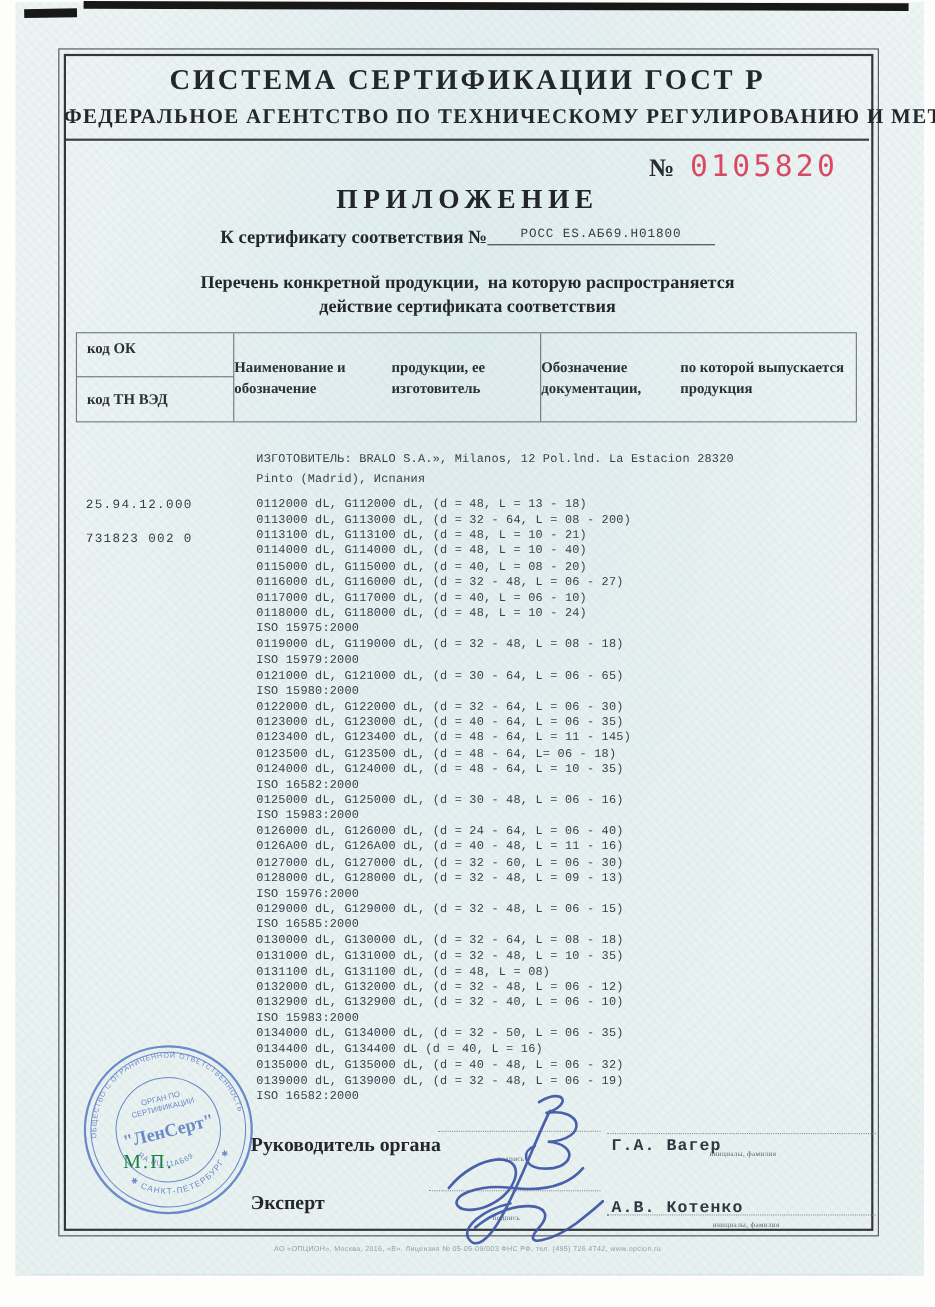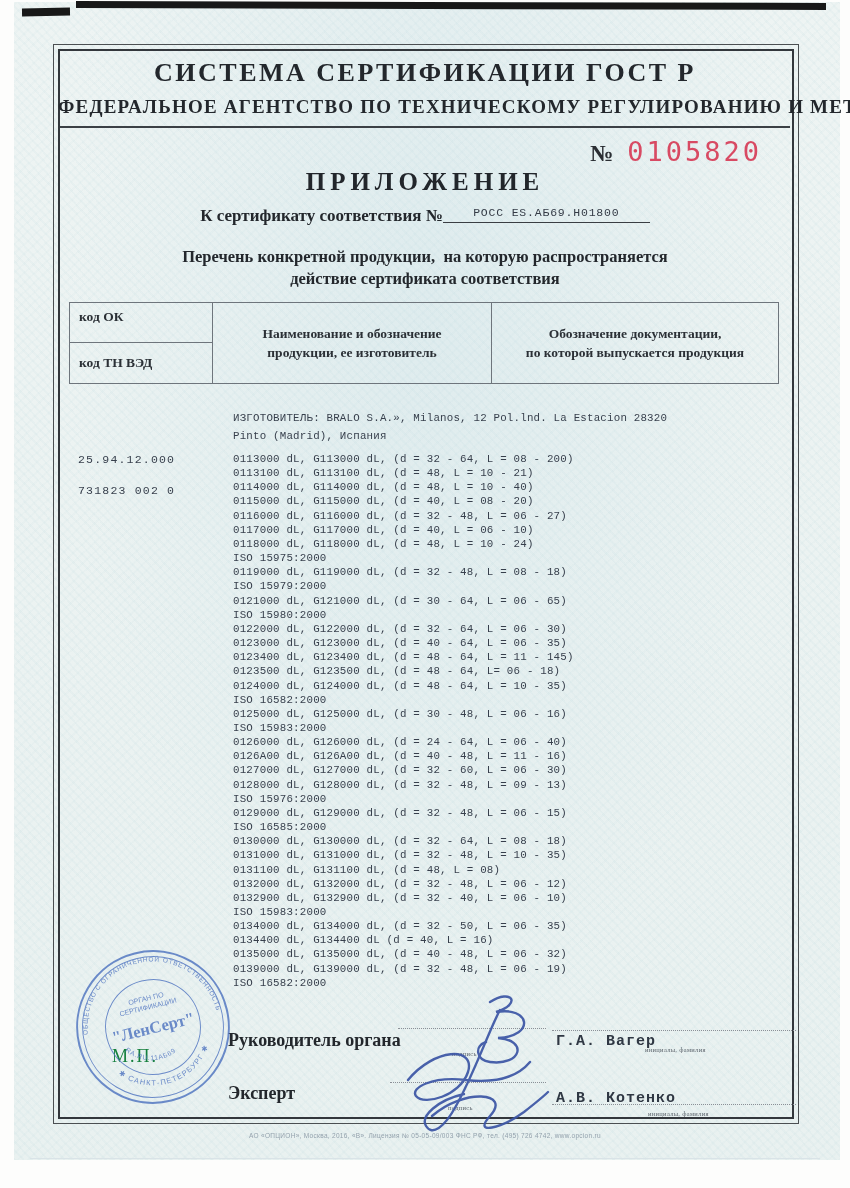--- a/index.html
+++ b/index.html
@@ -68,21 +68,21 @@
     border:1px solid #6e757c;display:flex;
   }
   .ptable .c1{width:142px;border-right:1px solid #6e757c;position:relative;}
   .ptable .c1 .cell{position:absolute;left:0;width:100%;height:50%;box-sizing:border-box;
     padding:6px 0 0 9px;font-size:13.5px;font-weight:700;color:#2b3036;}
   .ptable .c1 .cell.top{top:0;border-bottom:1px solid #6e757c;}
   .ptable .c1 .cell.bot{bottom:0;padding-top:12px;}
   .ptable .c2{width:278px;border-right:1px solid #6e757c;}
   .ptable .c3{flex:1;}
   .ptable .hdr{
-    height:100%;display:flex;flex-direction:column;justify-content:center;align-items:center;
+    height:100%;display:flex;flex-direction:row;justify-content:center;align-items:center;
     font-size:13.5px;font-weight:700;color:#2b3036;line-height:19px;text-align:left;
   }
   .mono{font-family:"Liberation Mono", monospace;color:#373f4c;}
   .codes .code{position:absolute;font-size:11.5px;letter-spacing:1.2px;white-space:pre;}
   .products{position:absolute;left:233px;top:410px;width:560px;}
   .manu-line{font-size:10.8px;line-height:17.5px;white-space:pre;letter-spacing:.2px;}
   .prod-list{margin-top:7px;}
   .prod-line{font-size:10.8px;line-height:14.15px;white-space:pre;letter-spacing:.2px;}
   .sig-label{position:absolute;font-size:18px;font-weight:700;color:#23272c;}
   .sig-line{position:absolute;border-bottom:1.5px dotted #8b9097;}
@@ -152,20 +152,21 @@
   <div class="code mono" style="left:78px;top:453px;">25.94.12.000</div>
   <div class="code mono" style="left:78px;top:484px;">731823 002 0</div>
 </div>
 
 <div class="products">
   <div class="manu mono">
       <div class="manu-line">ИЗГОТОВИТЕЛЬ: BRALO S.A.», Milanos, 12 Pol.lnd. La Estacion 28320</div>
       <div class="manu-line">Pinto (Madrid), Испания</div>
     </div>
   <div class="prod-list mono">
+      <div class="prod-line">0112000 dL, G112000 dL, (d = 48, L = 13 - 18)</div>
       <div class="prod-line">0113000 dL, G113000 dL, (d = 32 - 64, L = 08 - 200)</div>
       <div class="prod-line">0113100 dL, G113100 dL, (d = 48, L = 10 - 21)</div>
       <div class="prod-line">0114000 dL, G114000 dL, (d = 48, L = 10 - 40)</div>
       <div class="prod-line">0115000 dL, G115000 dL, (d = 40, L = 08 - 20)</div>
       <div class="prod-line">0116000 dL, G116000 dL, (d = 32 - 48, L = 06 - 27)</div>
       <div class="prod-line">0117000 dL, G117000 dL, (d = 40, L = 06 - 10)</div>
       <div class="prod-line">0118000 dL, G118000 dL, (d = 48, L = 10 - 24)</div>
       <div class="prod-line">ISO 15975:2000</div>
       <div class="prod-line">0119000 dL, G119000 dL, (d = 32 - 48, L = 08 - 18)</div>
       <div class="prod-line">ISO 15979:2000</div>

